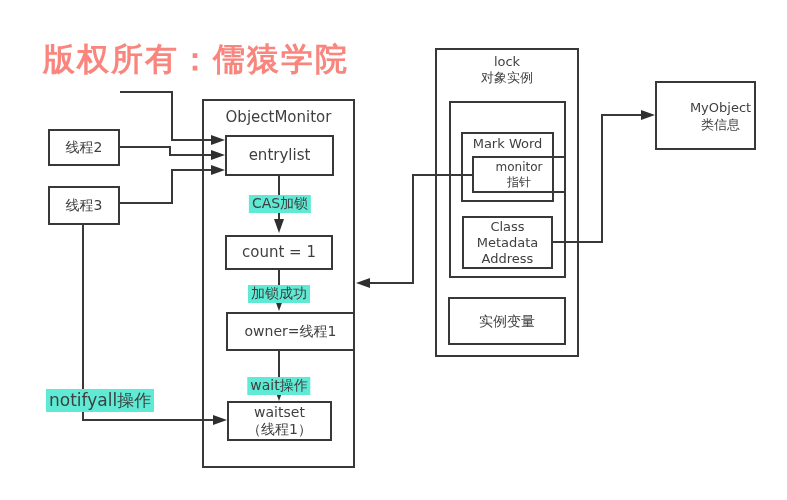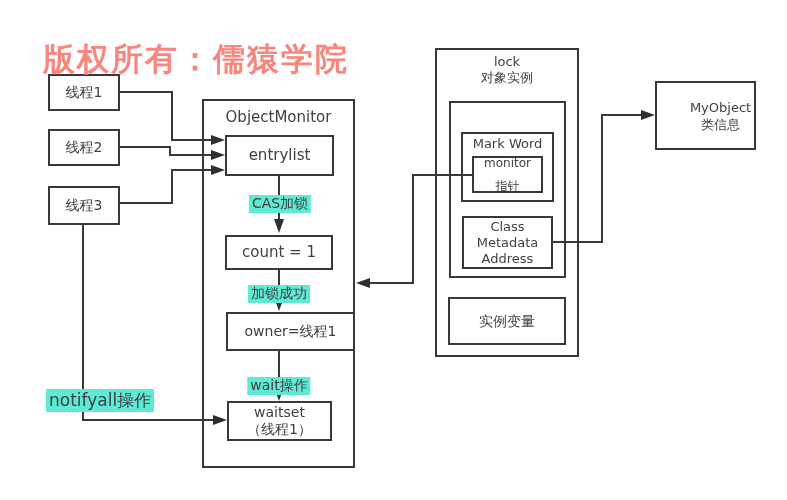--- a/index.html
+++ b/index.html
@@ -65,21 +65,20 @@
   <div class="hl" style="left:601px;top:114px;width:41px;"></div>
   <div class="arr r" style="left:641px;top:110px;"></div>
 
   <div class="vl" style="left:278px;top:176px;height:46px;"></div>
   <div class="arr d" style="left:274px;top:219px;"></div>
   <div class="vl" style="left:278px;top:270px;height:30px;"></div>
   <div class="arr d" style="left:274px;top:297px;"></div>
   <div class="vl" style="left:278px;top:351px;height:38px;"></div>
   <div class="arr d" style="left:274px;top:387px;"></div>
 
-  <div class="box" style="left:48px;top:74px;width:72px;height:37px;">线程1</div>
   <div class="box" style="left:48px;top:129px;width:72px;height:37px;">线程2</div>
   <div class="box" style="left:48px;top:186px;width:72px;height:39px;">线程3</div>
 
   <div class="box" style="left:202px;top:99px;width:153px;height:369px;"></div>
   <div class="title" style="left:202px;top:108px;width:153px;font-size:15px;">ObjectMonitor</div>
   <div class="box" style="left:225px;top:135px;width:109px;height:41px;font-size:15px;">entrylist</div>
   <div class="lbl ctr" style="left:280px;top:195px;">CAS加锁</div>
   <div class="box" style="left:225px;top:235px;width:108px;height:35px;font-size:15px;text-align:right;">count = 1</div>
   <div class="lbl ctr" style="left:279px;top:285px;">加锁成功</div>
   <div class="box" style="left:226px;top:312px;width:129px;height:39px;">owner=线程1</div>
@@ -88,21 +87,21 @@
 （线程1）</div>
 
   <div class="lbl" style="left:46px;top:389px;font-size:17px;">notifyall操作</div>
 
   <div class="box" style="left:435px;top:48px;width:144px;height:309px;"></div>
   <div class="title" style="left:435px;top:54px;width:144px;font-size:13px;line-height:16px;">lock
 对象实例</div>
   <div class="box" style="left:449px;top:101px;width:117px;height:177px;"></div>
   <div class="box" style="left:461px;top:132px;width:93px;height:70px;"></div>
   <div class="title" style="left:461px;top:136px;width:93px;font-size:13px;">Mark Word</div>
-  <div class="box" style="left:472px;top:156px;width:71px;height:37px;font-size:12px;line-height:23px;">monitor
+  <div class="box" style="left:472px;top:156px;width:94px;height:37px;font-size:12px;line-height:15px;">monitor
 指针</div>
   <div class="box" style="left:462px;top:216px;width:91px;height:53px;font-size:13px;line-height:16px;">Class
 Metadata
 Address</div>
   <div class="box" style="left:448px;top:297px;width:118px;height:48px;">实例变量</div>
 
   <div class="box" style="left:655px;top:81px;width:101px;height:69px;font-size:13px;padding-left:30px;">MyObject
 类信息</div>
 
   <div class="watermark">版权所有：儒猿学院</div>

